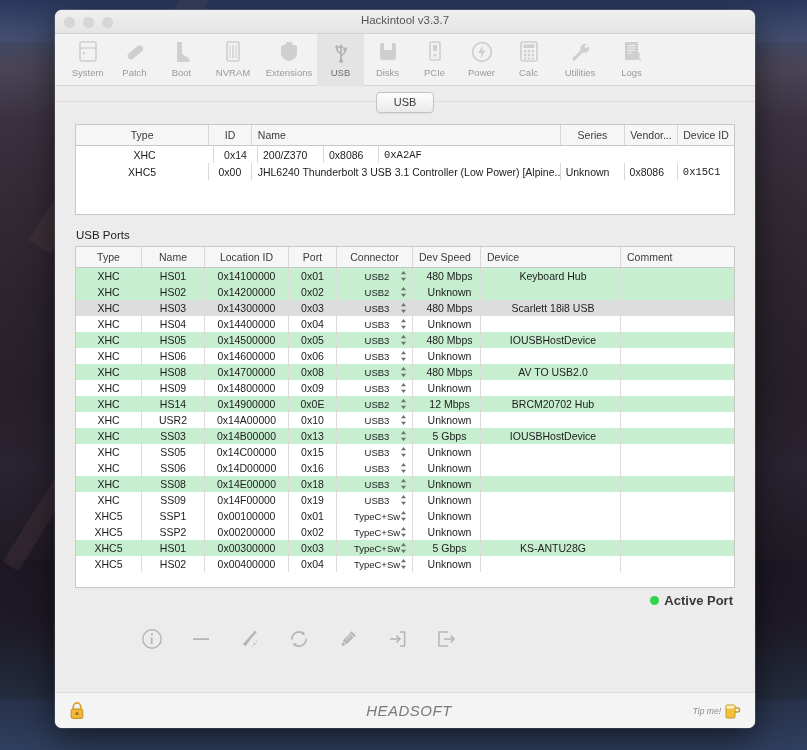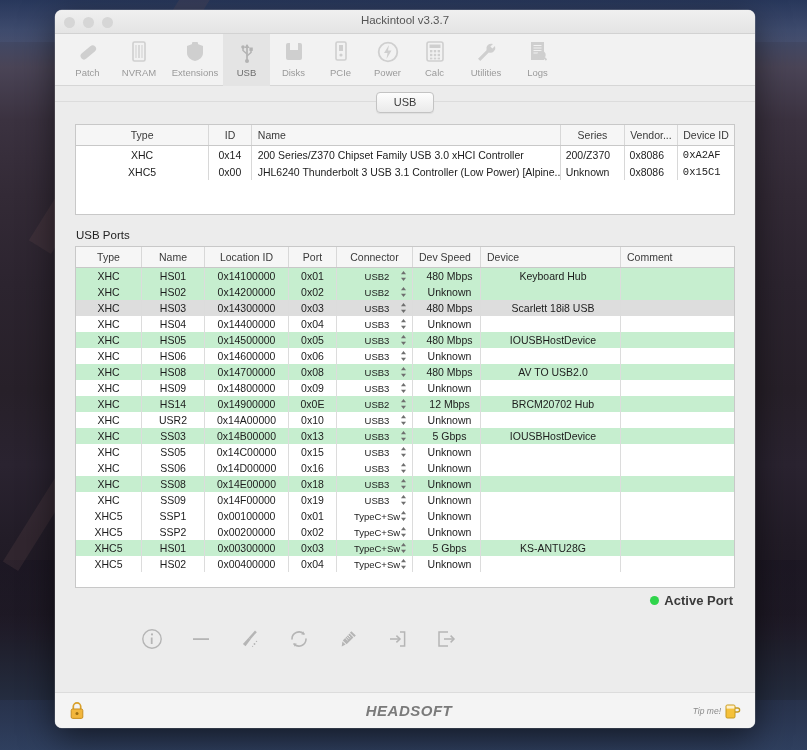--- a/index.html
+++ b/index.html
@@ -171,21 +171,21 @@
   .act { width: 49px; display: flex; align-items: center; justify-content: center; }
 
   
   .footer {
     height: 36px; background: #f4f4f4; border-top: 1px solid #dcdcdc;
     display: flex; align-items: center; padding: 0 14px; flex: none;
     position: relative;
   }
   .logo {
     position: absolute; left: 8px; right: 0; text-align: center;
-    font-size: 15px; font-weight: bold; font-style: italic;
+    font-size: 15px; font-weight: normal; font-style: italic;
     letter-spacing: .5px; color: #7a7a7a;
   }
   .tipwrap { margin-left: auto; display: flex; align-items: center; gap: 3px; z-index: 2; }
   .tipwrap span { font-size: 8.5px; font-style: italic; color: #8a8a8a; }
 </style>
 </head>
 <body>
 
 <div class="bg-band b1"></div>
 <div class="bg-band b2"></div>
@@ -199,30 +199,48 @@
     <div class="lights">
       <div class="light"></div>
       <div class="light"></div>
       <div class="light"></div>
     </div>
     <div class="title">Hackintool v3.3.7</div>
   </div>
 
   <div class="toolbar">
 
+    <div class="tbitem">
+      <div class="tbicon">
+        <svg width="22" height="24" viewBox="0 0 22 24">
+            <rect x="3" y="2" width="16" height="19" rx="2" fill="none" stroke="#cfcfcf" stroke-width="1.6"></rect>
+            <line x1="3" y1="8" x2="19" y2="8" stroke="#cfcfcf" stroke-width="1.6"></line>
+            <circle cx="7" cy="13" r="1.3" fill="#cfcfcf"></circle>
+          </svg>
+      </div>
+      <div class="tblabel">System</div>
+    </div>
 
     <div class="tbitem">
       <div class="tbicon">
         <svg width="24" height="24" viewBox="0 0 24 24">
             <rect x="3" y="9" width="18" height="7" rx="3.5" fill="#cfcfcf" transform="rotate(-40 12 12)"></rect>
           </svg>
       </div>
       <div class="tblabel">Patch</div>
     </div>
 
+    <div class="tbitem">
+      <div class="tbicon">
+        <svg width="22" height="24" viewBox="0 0 22 24">
+            <path d="M6 2h5v10c0 2 1 3 3 4l3 1.5c1 .5 1.5 1.2 1.5 2.5v2H6z" fill="#cfcfcf"></path>
+          </svg>
+      </div>
+      <div class="tblabel">Boot</div>
+    </div>
 
     <div class="tbitem wide">
       <div class="tbicon">
         <svg width="20" height="24" viewBox="0 0 20 24">
             <rect x="4" y="2" width="12" height="19" rx="1.5" fill="none" stroke="#cfcfcf" stroke-width="1.6"></rect>
             <line x1="10" y1="5" x2="10" y2="18" stroke="#cfcfcf" stroke-width="1.4"></line>
             <line x1="7" y1="5" x2="7" y2="18" stroke="#cfcfcf" stroke-width="1"></line>
             <line x1="13" y1="5" x2="13" y2="18" stroke="#cfcfcf" stroke-width="1"></line>
           </svg>
       </div>
@@ -348,21 +366,20 @@
         <div class="c-id">ID</div>
         <div class="c-name">Name</div>
         <div class="c-series">Series</div>
         <div class="c-vend">Vendor...</div>
         <div class="c-dev">Device ID</div>
       </div>
       <div class="ct-body">
         <div class="ct-row">
           <div class="c-type">XHC</div>
           <div class="c-id">0x14</div>
-          <div class="c-name">200 Series/Z370 Chipset Family USB 3.0 xHCI Controller</div>
           <div class="c-series">200/Z370</div>
           <div class="c-vend">0x8086</div>
           <div class="c-dev">0xA2AF</div>
         </div>
         <div class="ct-row">
           <div class="c-type">XHC5</div>
           <div class="c-id">0x00</div>
           <div class="c-name">JHL6240 Thunderbolt 3 USB 3.1 Controller (Low Power) [Alpine...</div>
           <div class="c-series">Unknown</div>
           <div class="c-vend">0x8086</div>

